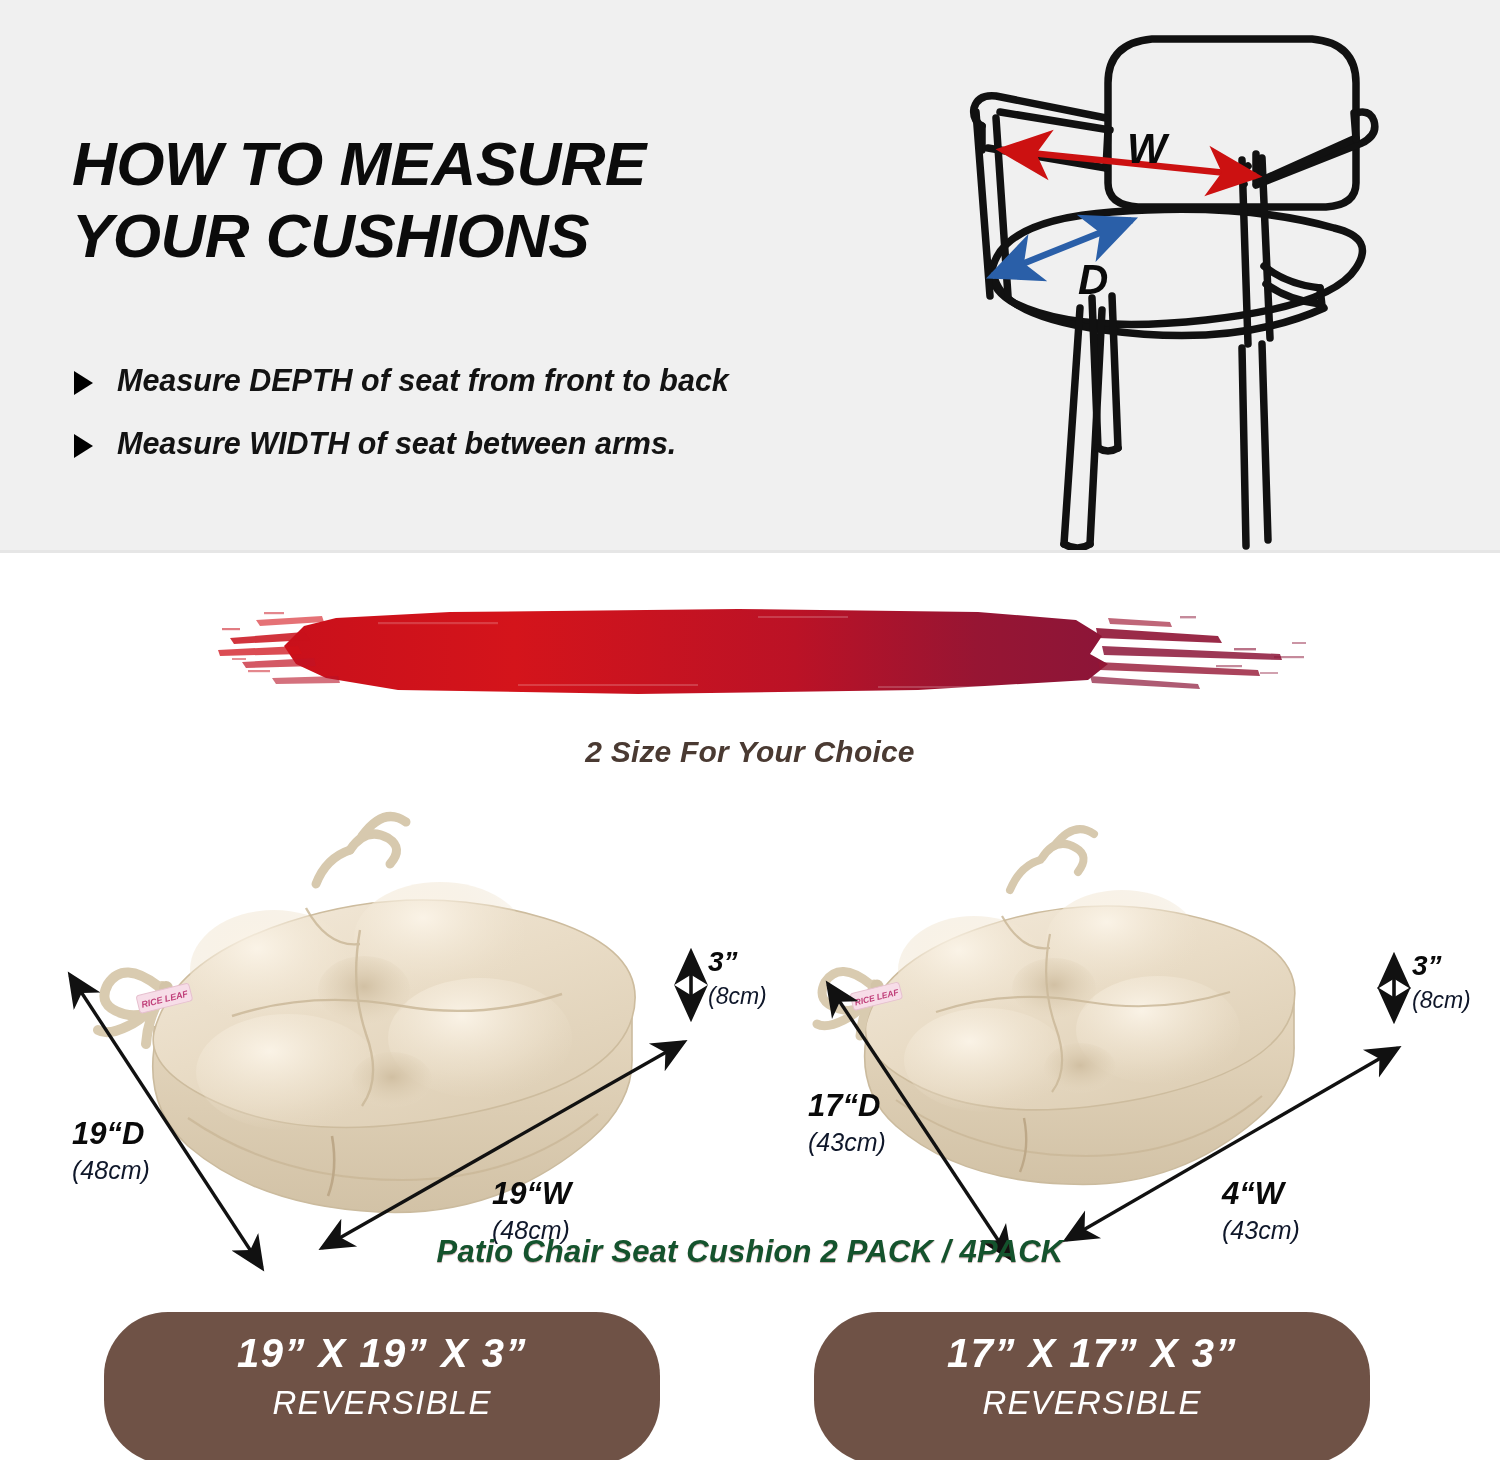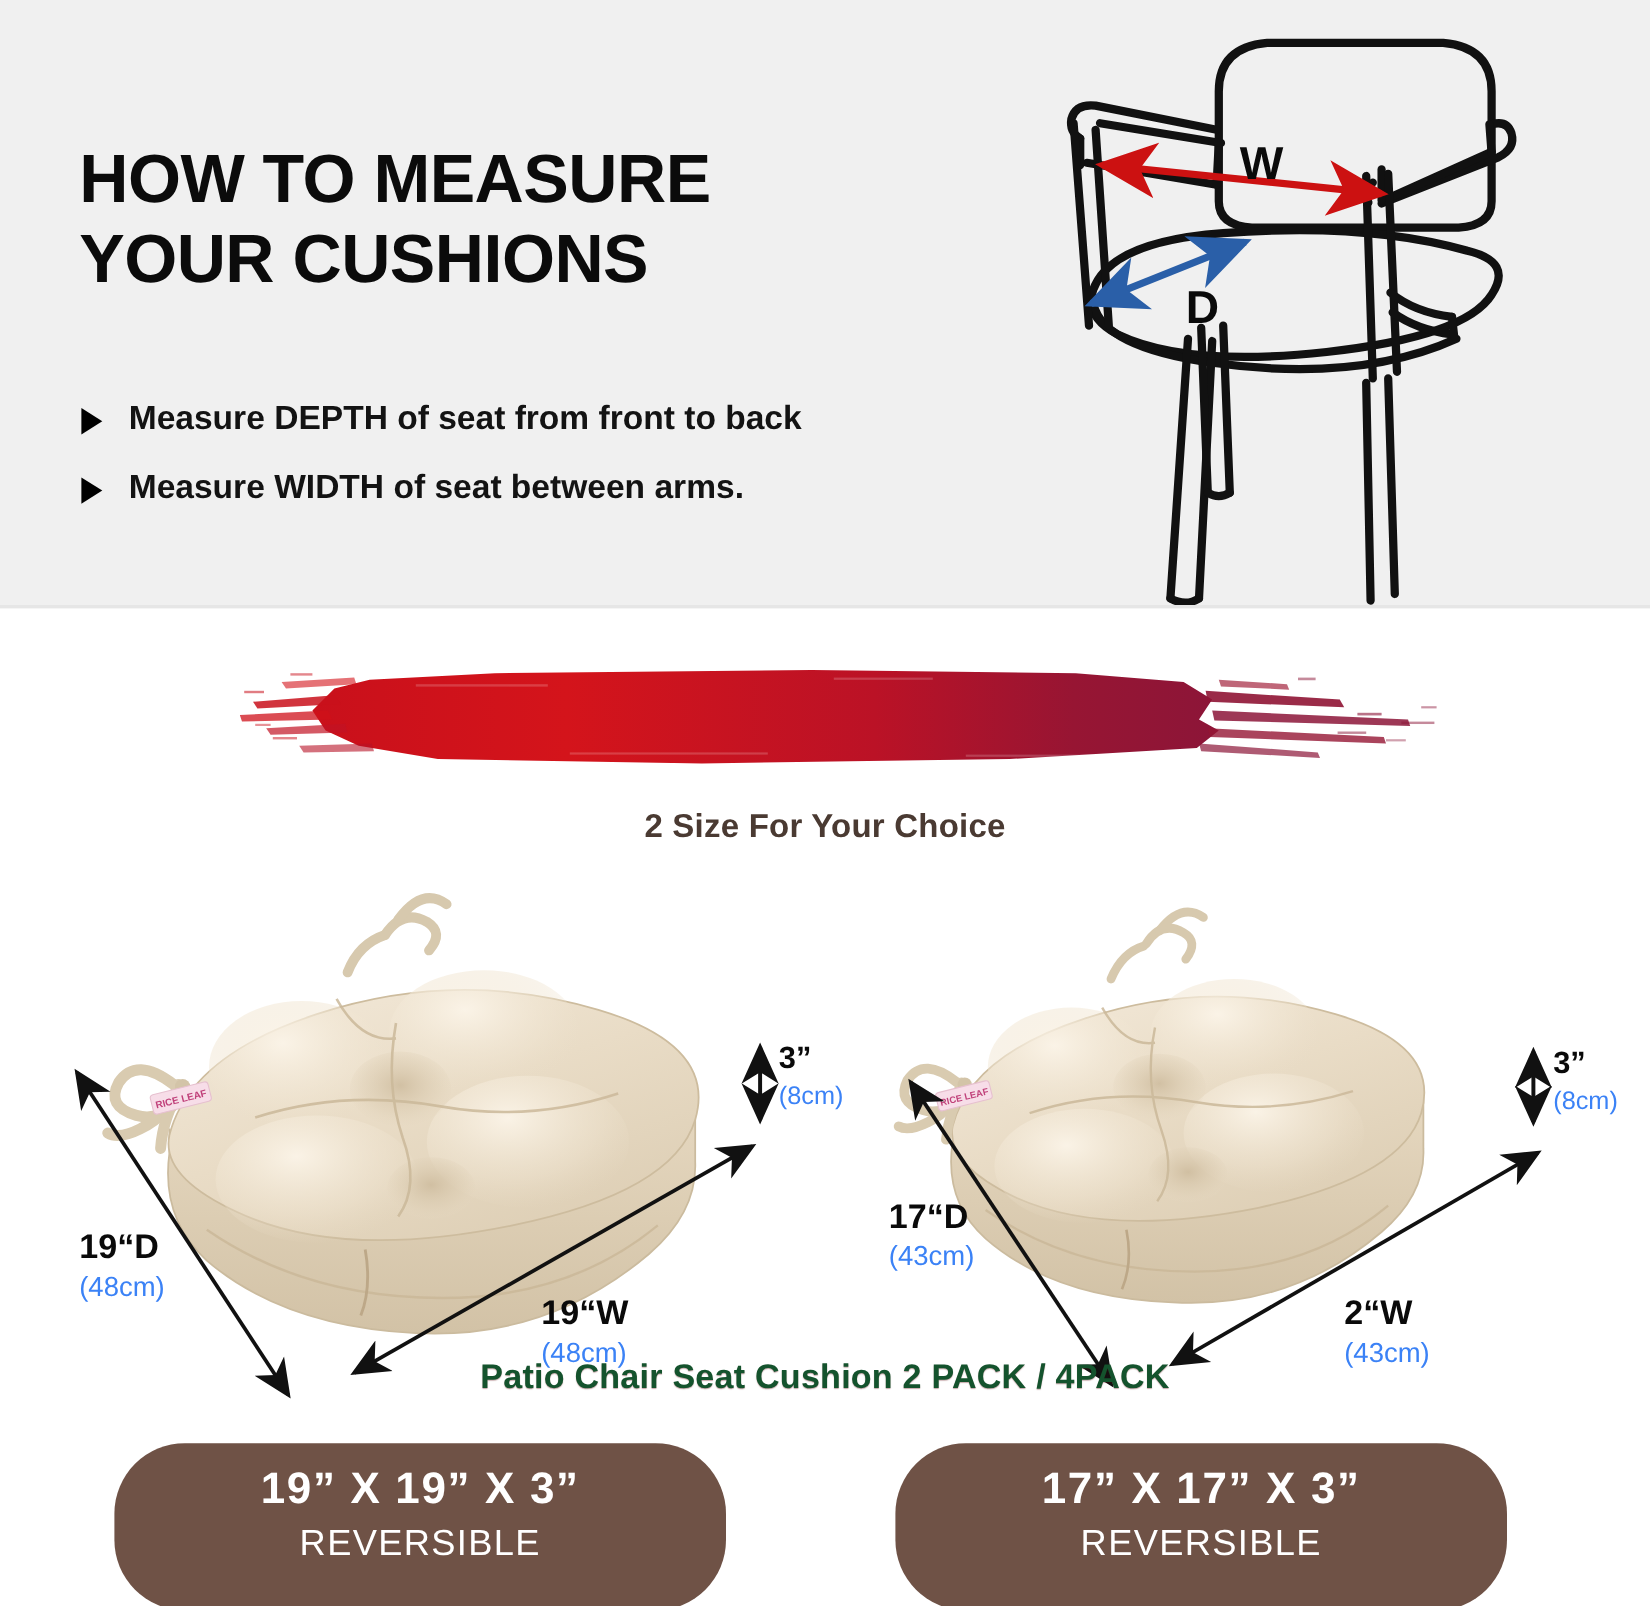--- a/index.html
+++ b/index.html
@@ -8,20 +8,21 @@
     height: 1460px;
     background: #ffffff;
     font-family: "Liberation Sans", sans-serif;
     overflow: hidden;
   }
   #page {
     position: relative;
     width: 1500px;
     height: 1460px;
     background: #ffffff;
+    font-style: italic;
   }
 
   
   #top-section {
     position: absolute;
     left: 0; top: 0;
     width: 1500px; height: 553px;
     background: #f0f0f0;
   }
   #top-section::after {
@@ -134,21 +135,21 @@
   }
   .dim-main {
     font-size: 31px;
     font-weight: 700;
     color: #0a0a0a;
     display: block;
   }
   .dim-sub {
     font-size: 25px;
     font-weight: 400;
-    color: #3b82f6;
+    color: #0f172a;
     display: block;
     margin-top: 9px;
   }
   .dim-main.small { font-size: 28px; }
   .dim-sub.small  { font-size: 23px; }
 
   
   #lbl-l-d { left: 72px;  top: 1090px; margin-top: 28px; }
   #lbl-l-w { left: 492px; top: 1178px; }
   #lbl-l-h { left: 708px; top: 948px; }
@@ -515,21 +516,21 @@
   <div class="dim-label" id="lbl-l-h">
     <span class="dim-main small">3”</span>
     <span class="dim-sub small">(8cm)</span>
   </div>
 
   <div class="dim-label" id="lbl-r-d">
     <span class="dim-main">17“D</span>
     <span class="dim-sub">(43cm)</span>
   </div>
   <div class="dim-label" id="lbl-r-w">
-    <span class="dim-main">2“W</span>
+    <span class="dim-main">4“W</span>
     <span class="dim-sub">(43cm)</span>
   </div>
   <div class="dim-label" id="lbl-r-h">
     <span class="dim-main small">3”</span>
     <span class="dim-sub small">(8cm)</span>
   </div>
 
   <div class="size-pill" id="pill-left">
     <span class="pill-size">19” X 19” X 3”</span>
     <span class="pill-sub">REVERSIBLE</span>

